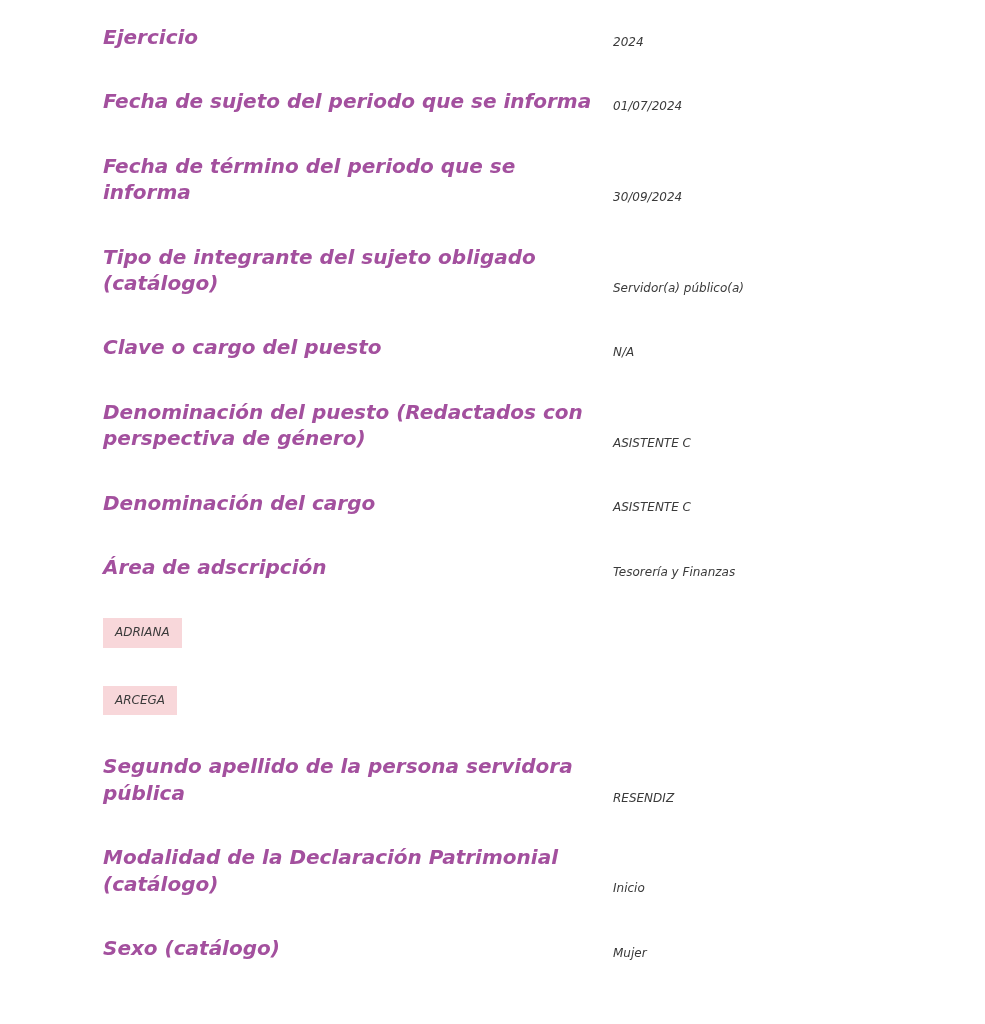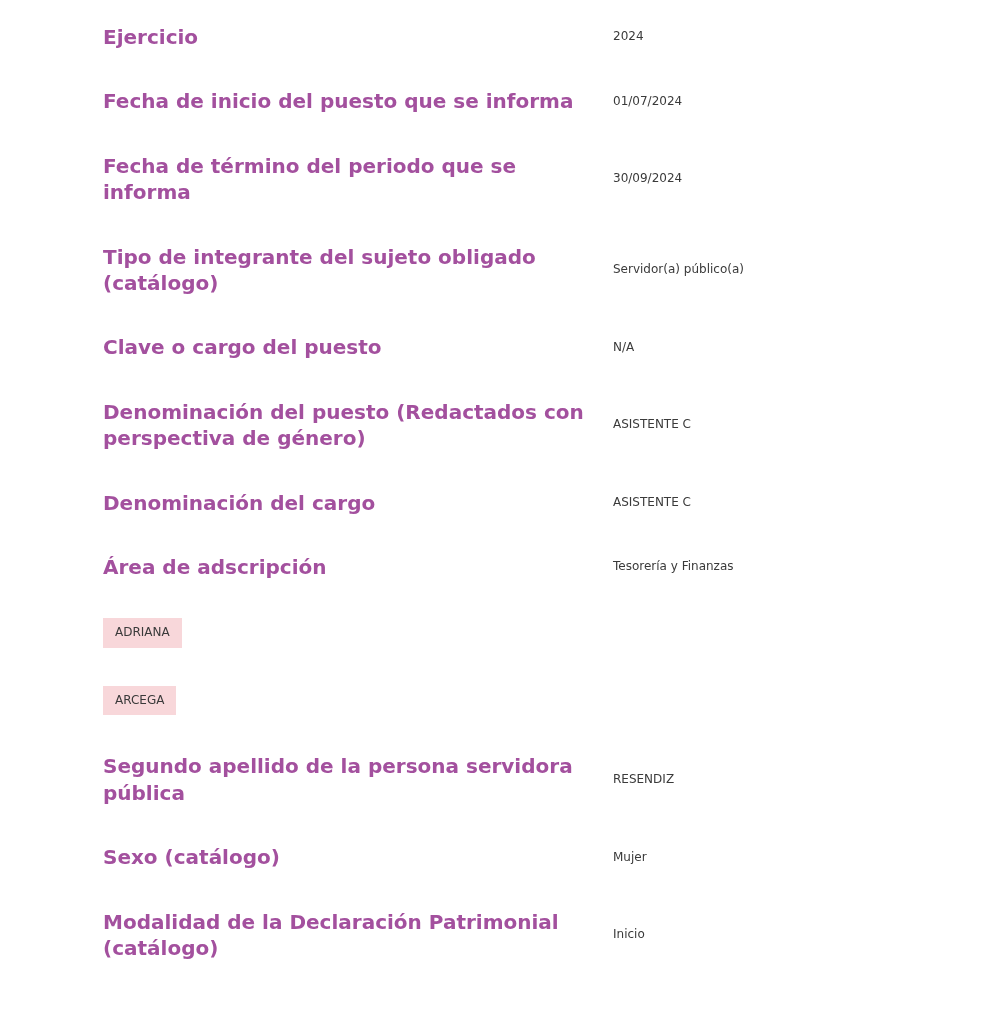--- a/index.html
+++ b/index.html
@@ -12,23 +12,24 @@
     height: 1024px;
     overflow: hidden;
     font-family: "DejaVu Sans", "Liberation Sans", sans-serif;
   }
   .fields-table {
     padding: 5px 0 0 103px;
     box-sizing: border-box;
   }
   .field-row {
     display: flex;
-    align-items: center;
+    align-items: flex-end;
     padding: 19px 0;
     width: 800px;
+    font-style: italic;
   }
   .field-label {
     flex: 0 0 510px;
     width: 510px;
     box-sizing: border-box;
     padding-right: 4px;
     color: var(--label-color, #a3509e);
     font-weight: 700;
     font-size: 20px;
     line-height: 1.32;
@@ -48,21 +49,21 @@
 </head>
 <body style="background: rgb(255, 255, 255);">
 
 <div class="fields-table">
   <div class="field-row">
     <div class="field-label">Ejercicio</div>
     <div class="field-value">2024</div>
   </div>
 
   <div class="field-row">
-    <div class="field-label">Fecha de inicio del puesto que se informa</div>
+    <div class="field-label">Fecha de sujeto del periodo que se informa</div>
     <div class="field-value">01/07/2024</div>
   </div>
 
   <div class="field-row">
     <div class="field-label">Fecha de término del periodo que se informa</div>
     <div class="field-value">30/09/2024</div>
   </div>
 
   <div class="field-row">
     <div class="field-label">Tipo de integrante del sujeto obligado (catálogo)</div>
@@ -96,26 +97,26 @@
   <div class="field-row">
     <div class="field-value"><span class="hl">ARCEGA</span></div>
   </div>
 
   <div class="field-row">
     <div class="field-label">Segundo apellido de la persona servidora pública</div>
     <div class="field-value">RESENDIZ</div>
   </div>
 
   <div class="field-row">
-    <div class="field-label">Sexo (catálogo)</div>
-    <div class="field-value">Mujer</div>
+    <div class="field-label">Modalidad de la Declaración Patrimonial (catálogo)</div>
+    <div class="field-value">Inicio</div>
   </div>
 
   <div class="field-row">
-    <div class="field-label">Modalidad de la Declaración Patrimonial (catálogo)</div>
-    <div class="field-value">Inicio</div>
+    <div class="field-label">Sexo (catálogo)</div>
+    <div class="field-value">Mujer</div>
   </div>
 
   <div class="field-row">
 
     <div class="field-value"></div>
   </div>
 </div>
 
 </body></html>

